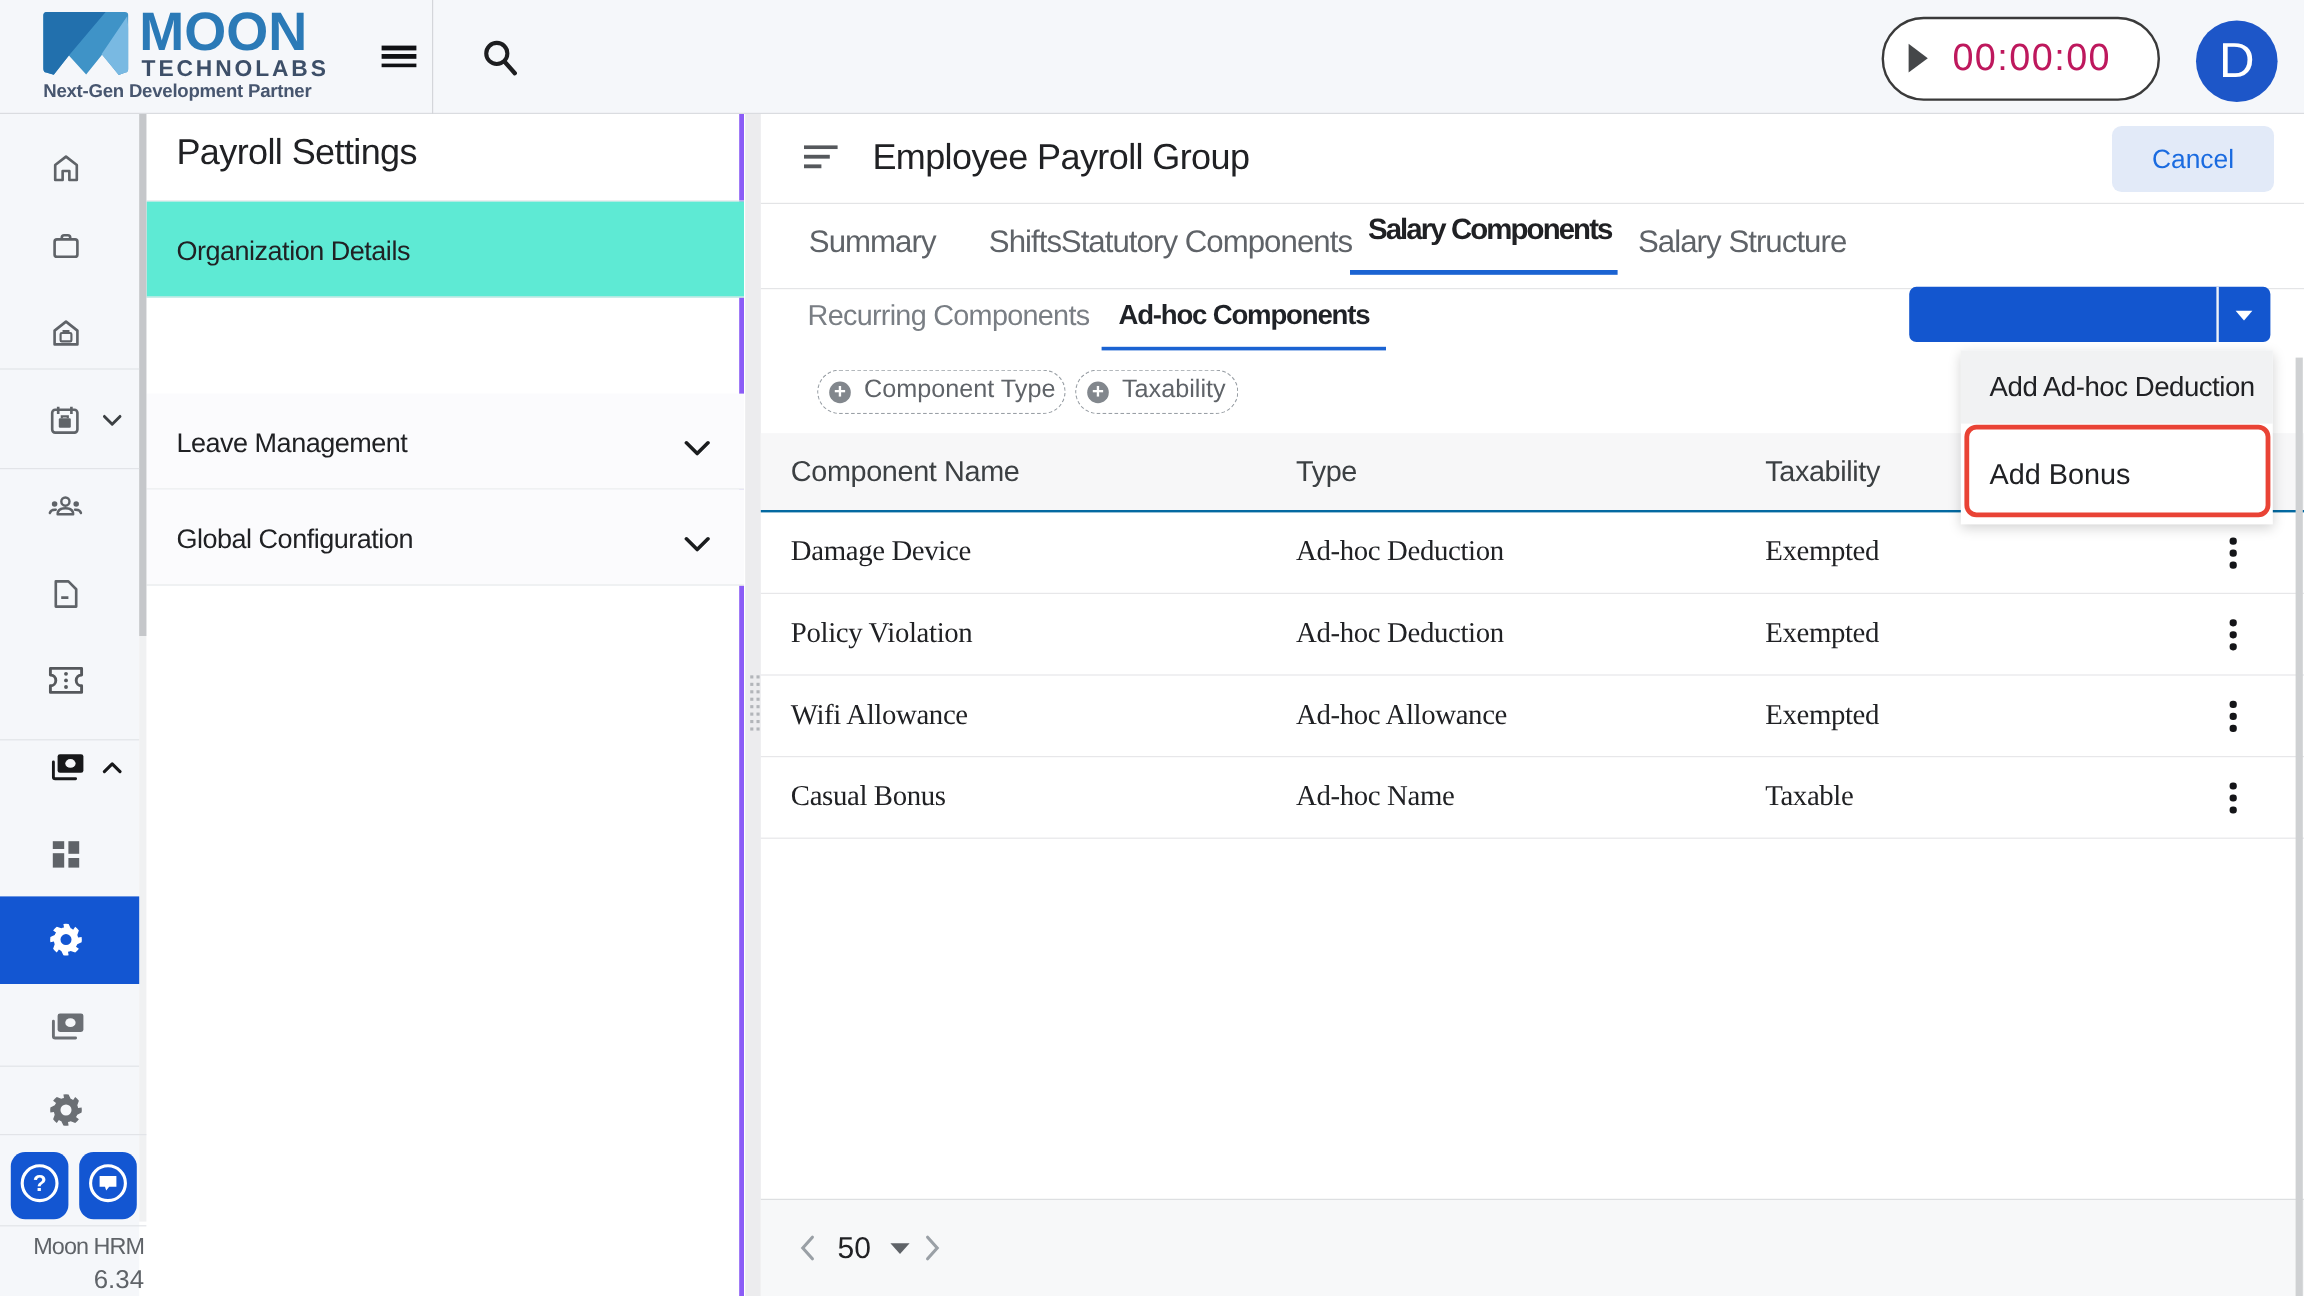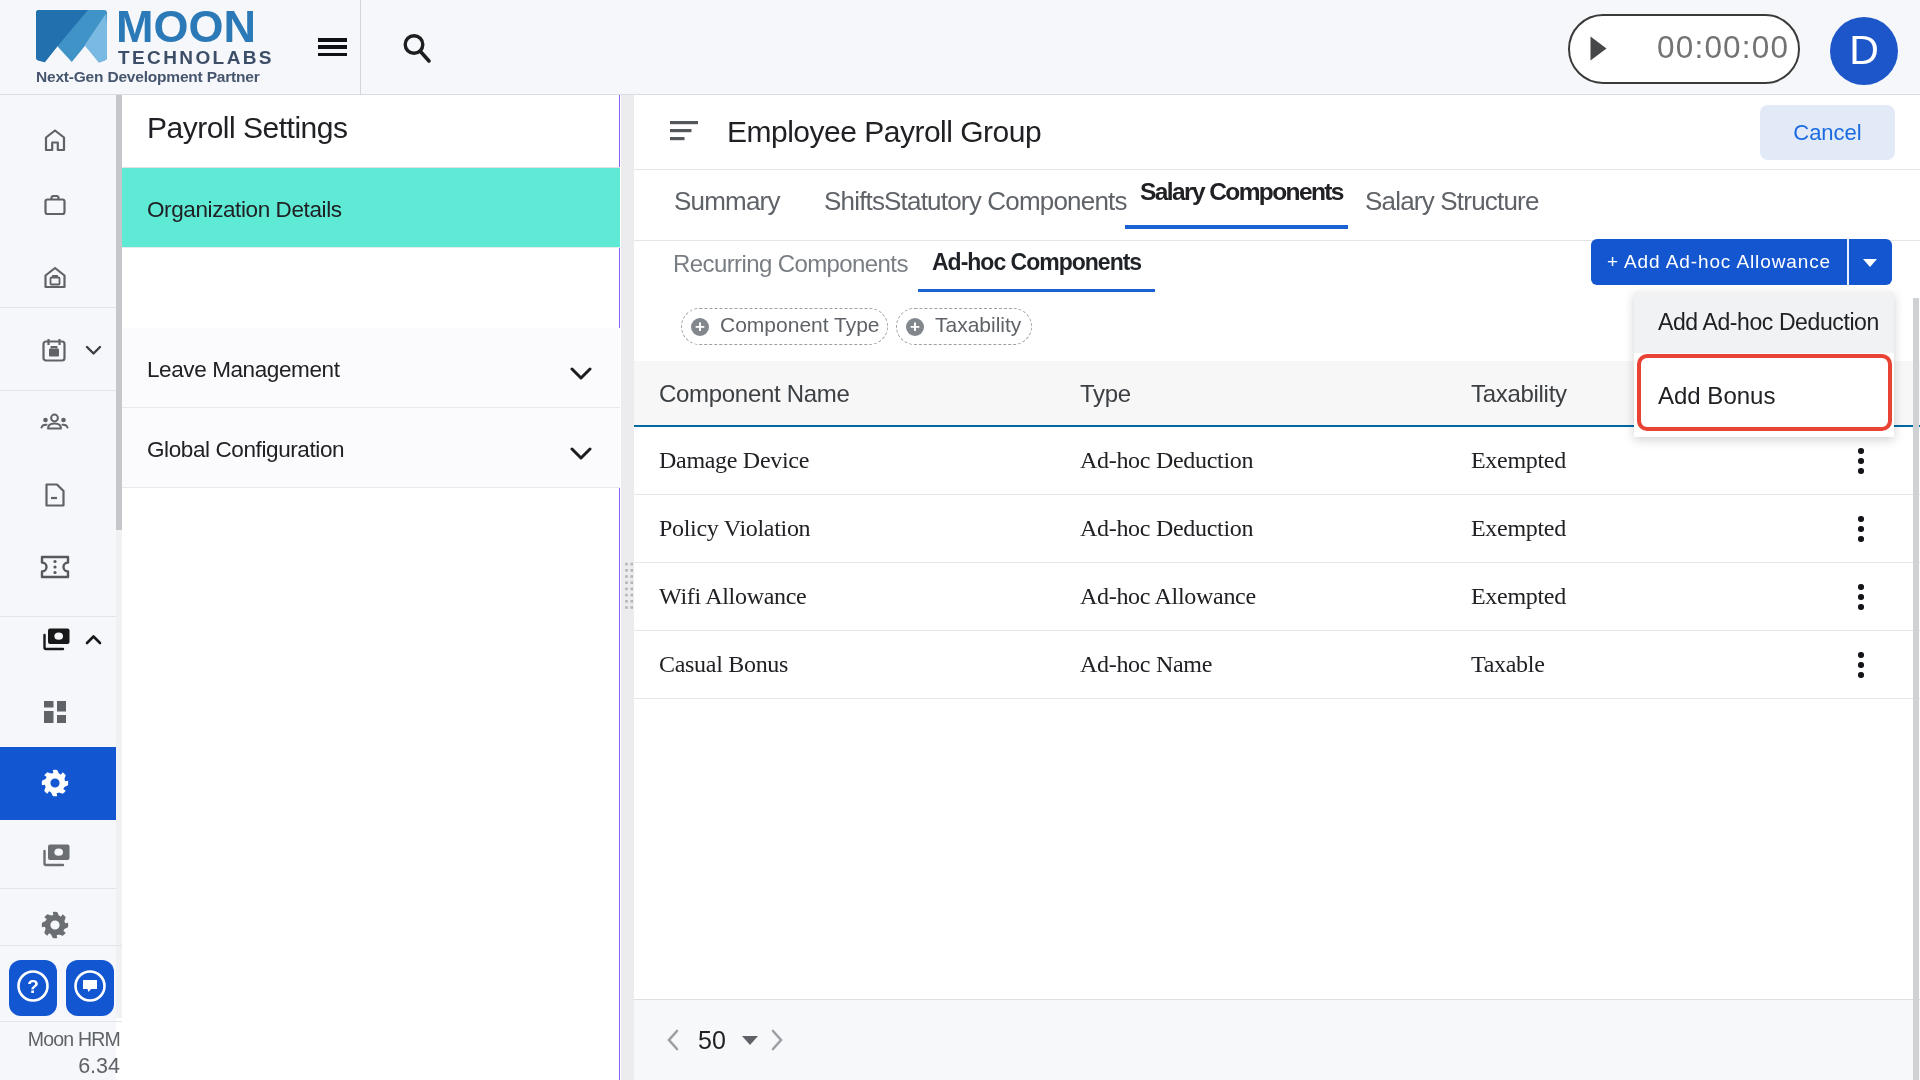--- a/index.html
+++ b/index.html
@@ -12,37 +12,37 @@
 #hdr { left:0; top:0; width:1920px; height:95px; background:#f5f7fa; border-bottom:1px solid #dadce0; }
 #hdr-vline { left:360px; top:0; width:1px; height:95px; background:#d4d6da; }
 #burger { left:318px; top:38px; width:29px; height:20px; }
 #burger div { position:absolute; left:0; width:29px; height:3.8px; background:#101114; }
 #moon { left:116px; top:1px; font-size:45px; font-weight:bold; color:#2b7ab7; letter-spacing:0px; }
 #technolabs { left:118px; top:47px; font-size:19px; font-weight:bold; color:#3d4f68; letter-spacing:2.4px; }
 #tagline { left:36px; top:68px; font-size:15.5px; font-weight:600; color:#47566f; letter-spacing:-0.2px; }
 
 
 #pill { left:1568px; top:14px; width:232px; height:70px; background:#fff; border:2px solid #3a3a3a; border-radius:35px; }
-#pill-time { left:1627px; top:29px; width:160px; font-size:31.5px; color:#737373; letter-spacing:1.2px;margin-left:30px; }
+#pill-time { left:1627px; top:29px; width:160px; font-size:31.5px; color:#be185d; letter-spacing:1.2px; }
 #avatar { left:1830px; top:17px; width:68px; height:68px; border-radius:50%; background:#1d56c8; color:#fff;
   font-size:41px; text-align:center; line-height:66px; font-weight:400;}
 
 
 #sidebar { left:0; top:95px; width:116px; height:985px; background:#f5f7fa; }
 #side-scroll { left:116px; top:95px; width:6px; height:923px; background:#f0f1f2; }
 #side-thumb { left:116px; top:95px; width:6px; height:435px; background:#c5c7ca; }
 .sdiv { left:0; width:116px; height:1px; background:#e2e4e8; }
 .wdiv { left:0; width:122px; height:1px; background:#e2e4e8; }
 #blue-item { left:0; top:747px; width:116px; height:73px; background:#1356d2; }
 .helpbtn { width:48px; height:56px; border-radius:12px; background:#1356d2; }
 #foot1 { left:0; top:1028px; width:120px; text-align:right; font-size:19.5px; letter-spacing:-0.8px; color:#5f6368; }
 #foot2 { left:0; top:1054px; width:120px; text-align:right; font-size:21.5px; color:#5f6368; }
 
 
-#pane { left:122px; top:95px; width:498px; height:985px; background:#fff; border-right:1px solid #8b5cf6; }
+#pane { left:122px; top:95px; width:498px; height:985px; background:#fff; border-right:4px solid #8b5cf6; }
 #pane h1 { position:absolute; left:25px; top:16px; font-size:30px; letter-spacing:-0.5px; font-weight:400; color:#202124; white-space:nowrap; }
 .prow { position:absolute; left:0; width:498px; height:80px; font-size:22.5px; letter-spacing:-0.4px; color:#202124; line-height:84px; padding-left:25px; border-bottom:1px solid #e7e9ec; white-space:nowrap; }
 .pchev { position:absolute; right:28px; top:39px; }
 
 
 #gutter { left:621px; top:95px; width:13px; height:985px; background:#ececee; }
 #main { left:634px; top:95px; width:1286px; height:985px; background:#fff; }
 #mhead { left:634px; top:95px; width:1286px; height:75px; border-bottom:1px solid #e3e4e6; }
 #mtitle { left:727px; top:115px; font-size:30px; letter-spacing:-0.5px; color:#202124; white-space:nowrap; }
 #cancel { left:1760px; top:105px; width:135px; height:55px; background:#e2eaf8; border-radius:8px;
@@ -103,21 +103,20 @@
   <div class="abs tab" style="left:674px">Summary</div>
   <div class="abs tab" style="left:824px">Shifts</div>
   <div class="abs tab" style="left:884px">Statutory Components</div>
   <div class="abs tab" style="left:1140px;color:#202124;font-weight:bold;letter-spacing:-1.6px;font-size:24.5px;top:178px">Salary Components</div>
   <div class="abs tab" style="left:1365px">Salary Structure</div>
   <div class="abs" id="tab-underline"></div>
   <div class="abs stab" style="left:673px;top:250px">Recurring Components</div>
   <div class="abs stab" style="left:932px;top:249px;color:#1f2227;font-weight:bold;letter-spacing:-1px;font-size:23px">Ad-hoc Components</div>
   <div class="abs" id="stab-underline"></div>
   <div class="abs" id="addbtn">
-    <div id="addbtn-label">+ Add Ad-hoc Allowance</div>
     <div id="addbtn-sep"></div>
     <div id="addbtn-arrow"></div>
   </div>
 
   <div class="abs chip" style="left:681px;width:207px">
     <div class="pl">+</div>
       <div class="ct">Component Type</div>
   </div>
   <div class="abs chip" style="left:896px;width:136px">
     <div class="pl">+</div>

